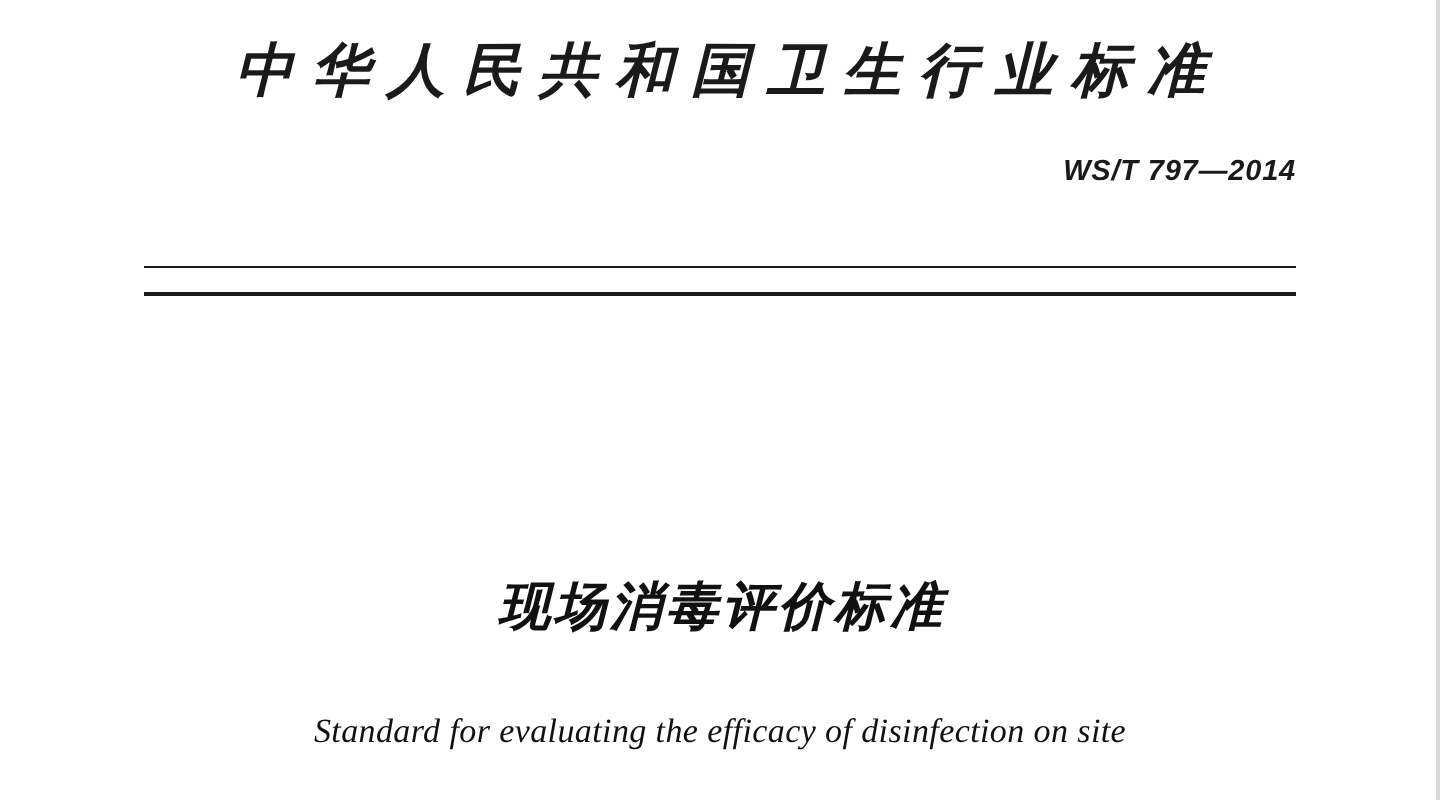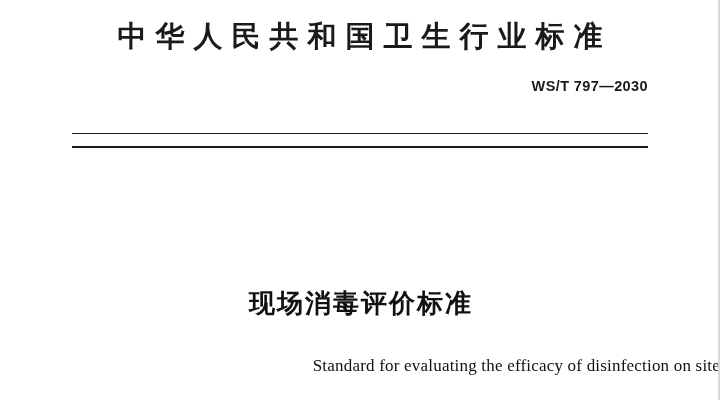--- a/index.html
+++ b/index.html
@@ -13,20 +13,21 @@
     overflow: hidden;
     font-family: "Liberation Serif", serif;
     color: #111111;
   }
   .page {
     position: relative;
     width: 720px;
     height: 400px;
     background: #ffffff;
     box-sizing: border-box;
+    font-style: italic;
   }
   .header-title {
     position: absolute;
     top: 18px;
     left: 0;
     width: 720px;
     text-align: center;
     font-family: "Liberation Serif", serif;
     font-size: 29px;
     font-weight: 700;
@@ -75,21 +76,21 @@
     letter-spacing: 2px;
     text-indent: 2px;
     color: #111111;
     white-space: nowrap;
   }
   .doc-subtitle {
     position: absolute;
     top: 356px;
     left: 0;
     width: 720px;
-    text-align: right;
+    text-align: center;
     font-family: "Liberation Serif", serif;
     font-size: 17px;
     font-weight: 400;
     letter-spacing: 0.2px;
     color: #111111;
     white-space: nowrap;
   }
   .edge-right {
     position: absolute;
     top: 0;
@@ -99,21 +100,21 @@
     background: #d9d9d9;
   }
 </style>
 </head>
 <body>
 
 <div class="page">
 
   <div class="header-title">中华人民共和国卫生行业标准</div>
 
-  <div class="std-number">WS/T 797—2030</div>
+  <div class="std-number">WS/T 797—2014</div>
 
   <div class="rule-top"></div>
   <div class="rule-bottom"></div>
 
   <div class="doc-title">现场消毒评价标准</div>
 
   <div class="doc-subtitle">Standard for evaluating the efficacy of disinfection on site</div>
 
   <div class="edge-right"></div>
 

